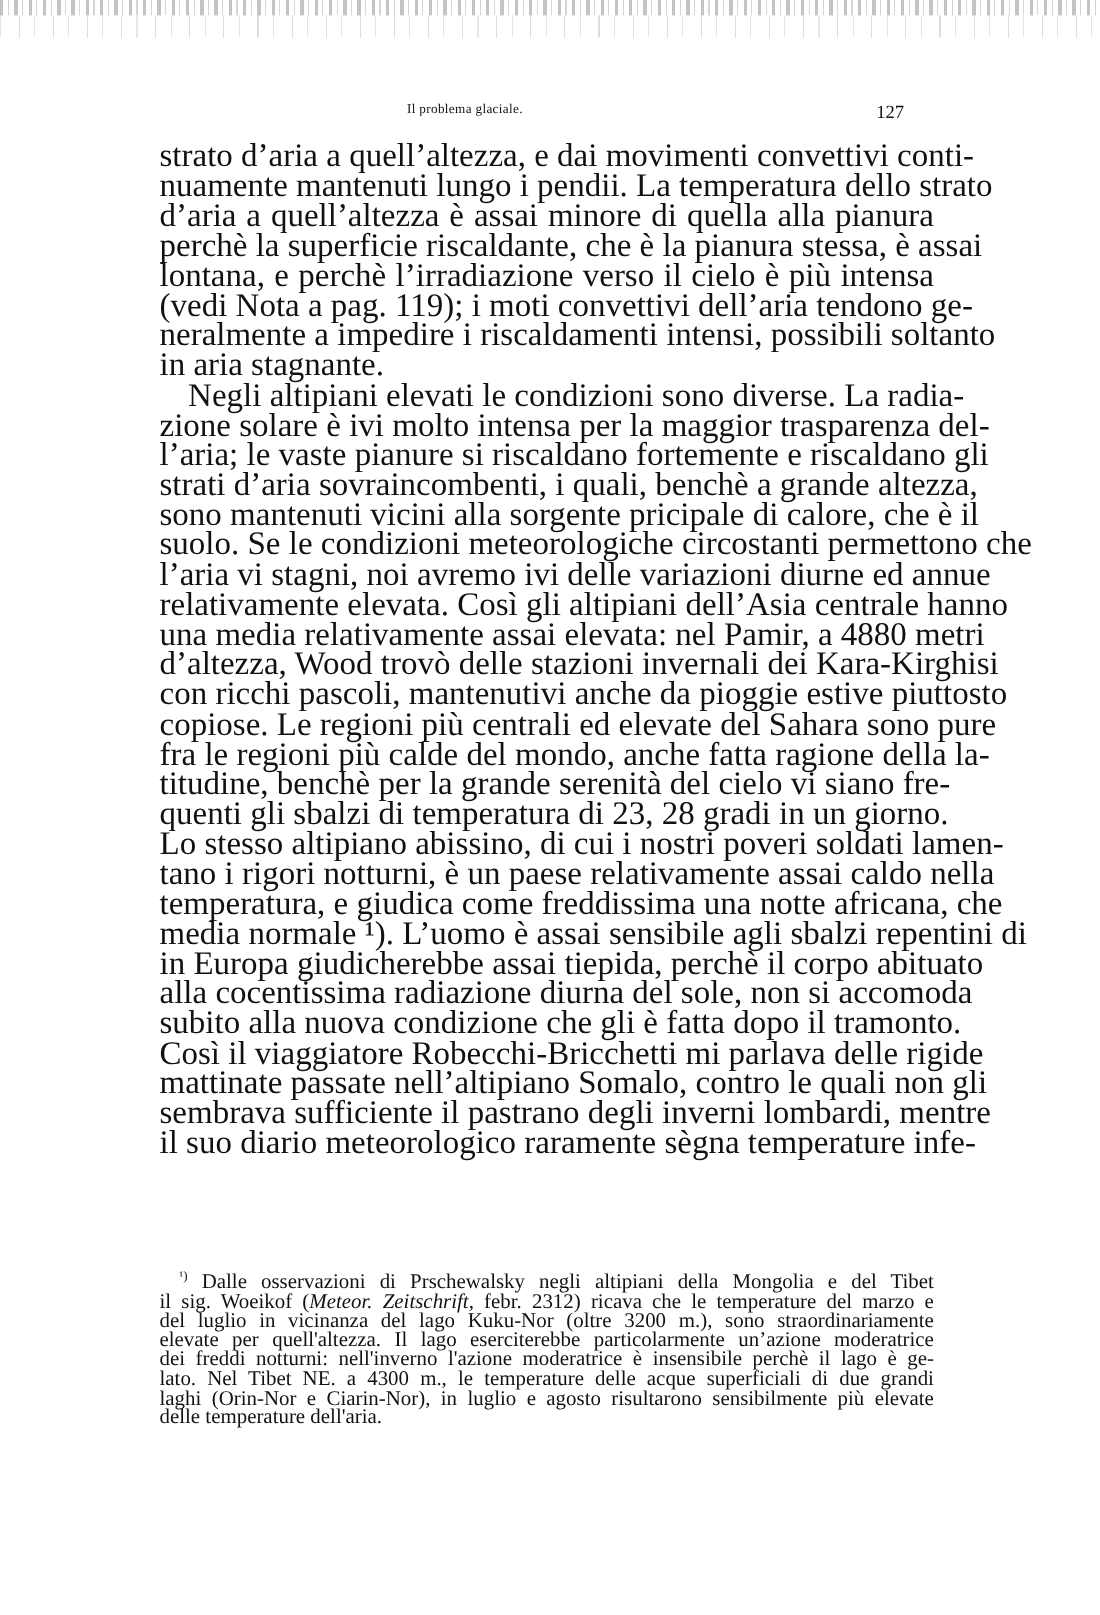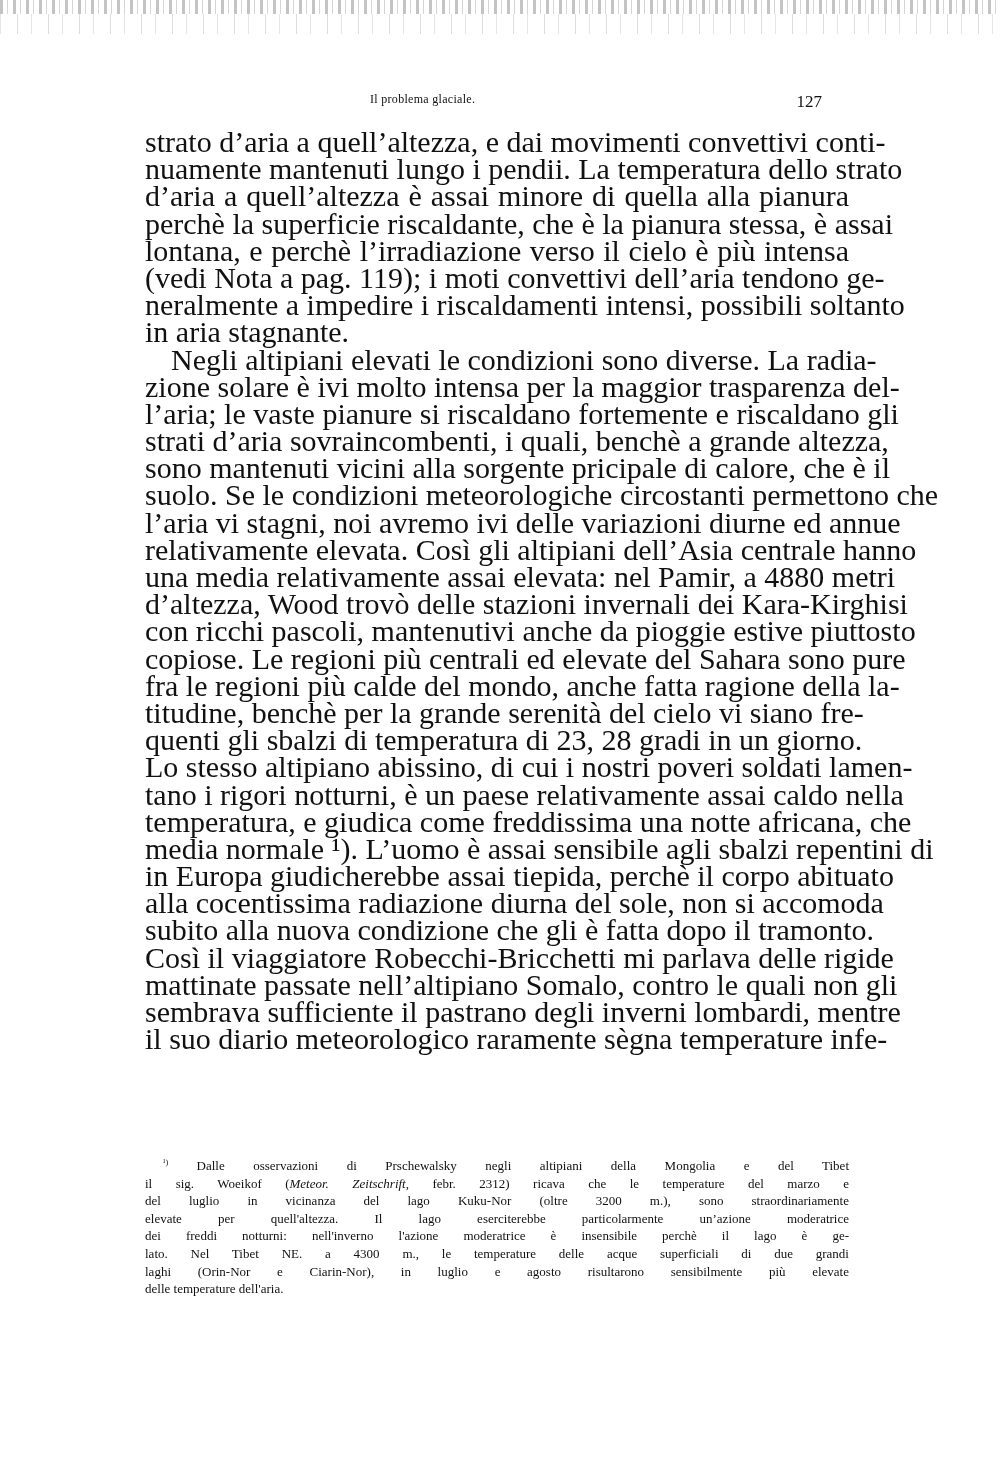--- a/index.html
+++ b/index.html
@@ -73,21 +73,21 @@
     }
     .line.indent {
       padding-left: 26px;
     }
     .footnotes {
       position: absolute;
       left: 163px;
       top: 1157px;
       width: 686px;
       font-family: "Liberation Serif", serif;
-      font-size: 13px;
+      font-size: 19px;
       line-height: 17.6px;
     }
     .fn-line {
       display: block;
       white-space: nowrap;
       text-align: justify;
       text-align-last: justify;
       height: 17.6px;
     }
     .fn-line.last {

